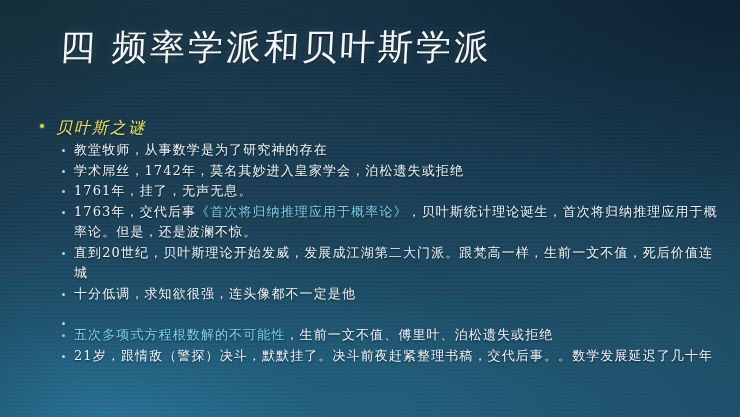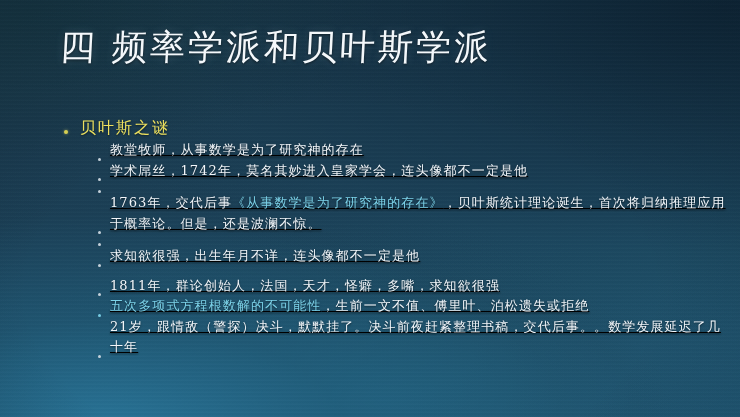--- a/index.html
+++ b/index.html
@@ -52,23 +52,24 @@
     text-shadow:0 1px 3px rgba(0,0,0,0.55), 0 0 10px rgba(180,220,240,0.22);
     transform:skewX(-3deg);
     white-space:nowrap;
   }
 
   
   #body { position:absolute; left:0; top:116px; width:740px; }
 
   .lvl1 {
     display:flex;
-    align-items:center;
-    padding-left:64px;
+    align-items:flex-start;
+    padding-left:40px;
     margin-bottom:1px;
+    font-style:italic;
   }
   .lvl1 .dot {
     flex:0 0 auto;
     width:4px; height:4px;
     border-radius:50%;
     background:#d6cf52;
     margin:8px 12px 0 0;
     box-shadow:0 0 3px rgba(230,220,110,0.6);
   }
   .lvl1 .txt {
@@ -77,24 +78,23 @@
     line-height:1.45;
     letter-spacing:2px;
     color:#ece05f;
     text-shadow:0 1px 2px rgba(0,0,0,0.5);
   }
 
   .grp { margin-bottom:9px; }
 
   .lvl2 {
     display:flex;
-    align-items:flex-end;
-    padding-left:98px;
+    align-items:flex-start;
+    padding-left:62px;
     padding-right:14px;
-    text-decoration:underline;
   }
   .lvl2 .dot {
     flex:0 0 auto;
     width:3px; height:3px;
     border-radius:50%;
     background:#cdd9e2;
     margin:9px 9px 0 0;
     opacity:.95;
   }
   .lvl2 .txt {
@@ -127,48 +127,49 @@
         <span class="txt">贝叶斯之谜</span>
       </div>
 
       <div class="lvl2">
         <span class="dot"></span>
         <span class="txt">教堂牧师，从事数学是为了研究神的存在</span>
       </div>
 
       <div class="lvl2">
         <span class="dot"></span>
-        <span class="txt">学术屌丝，1742年，莫名其妙进入皇家学会，连头像都不一定是他</span>
+        <span class="txt">学术屌丝，1742年，莫名其妙进入皇家学会，泊松遗失或拒绝</span>
       </div>
 
       <div class="lvl2">
         <span class="dot"></span>
+        <span class="txt">1761年，挂了，无声无息。</span>
       </div>
 
       <div class="lvl2">
         <span class="dot"></span>
-        <span class="txt"><span>1763年，交代后事</span><span class="cy">《从事数学是为了研究神的存在》</span><span>，贝叶斯统计理论诞生，首次将归纳推理应用于概率论。但是，还是波澜不惊。</span></span>
+        <span class="txt"><span>1763年，交代后事</span><span class="cy">《首次将归纳推理应用于概率论》</span><span>，贝叶斯统计理论诞生，首次将归纳推理应用于概率论。但是，还是波澜不惊。</span></span>
       </div>
 
       <div class="lvl2">
         <span class="dot"></span>
+        <span class="txt">直到20世纪，贝叶斯理论开始发威，发展成江湖第二大门派。跟梵高一样，生前一文不值，死后价值连城</span>
       </div>
 
       <div class="lvl2">
         <span class="dot"></span>
-        <span class="txt">求知欲很强，出生年月不详，连头像都不一定是他</span>
+        <span class="txt">十分低调，求知欲很强，连头像都不一定是他</span>
       </div>
     </div>
 
     <div class="grp">
 
 
       <div class="lvl2">
         <span class="dot"></span>
-        <span class="txt">1811年，群论创始人，法国，天才，怪癖，多嘴，求知欲很强</span>
       </div>
 
       <div class="lvl2">
         <span class="dot cyan"></span>
         <span class="txt"><span class="cy">五次多项式方程根数解的不可能性</span><span>，生前一文不值、傅里叶、泊松遗失或拒绝</span></span>
       </div>
 
       <div class="lvl2">
         <span class="dot"></span>
         <span class="txt">21岁，跟情敌（警探）决斗，默默挂了。决斗前夜赶紧整理书稿，交代后事。。数学发展延迟了几十年</span>

